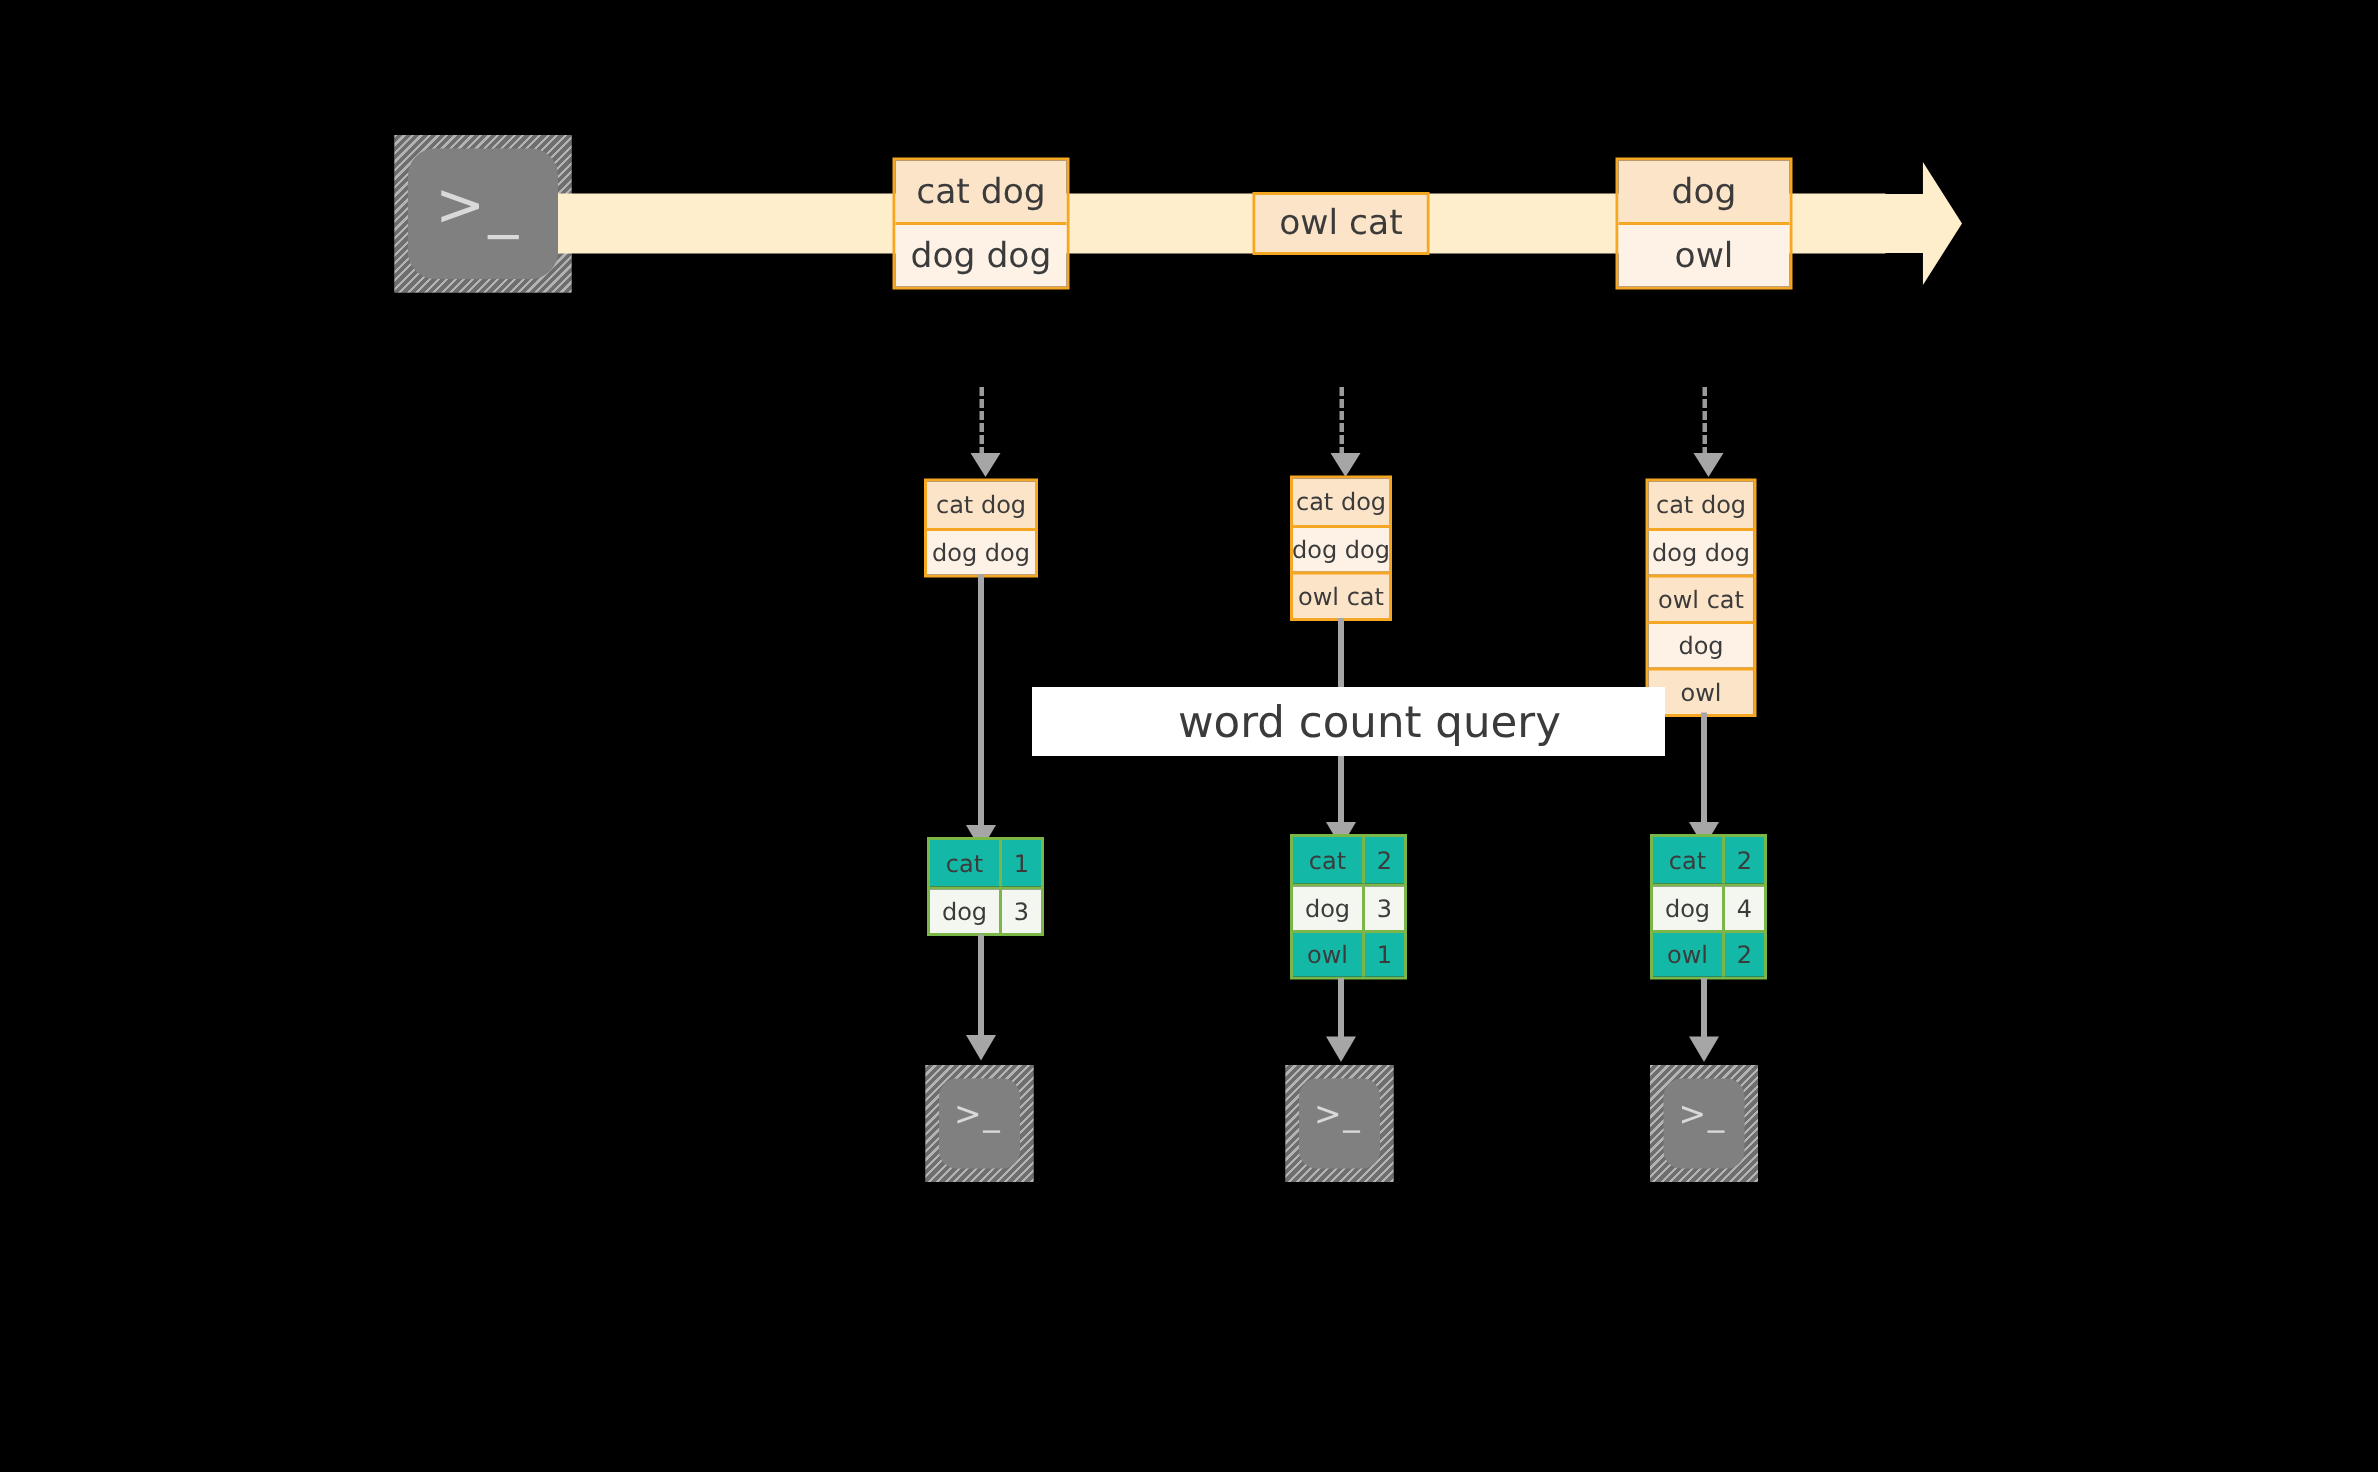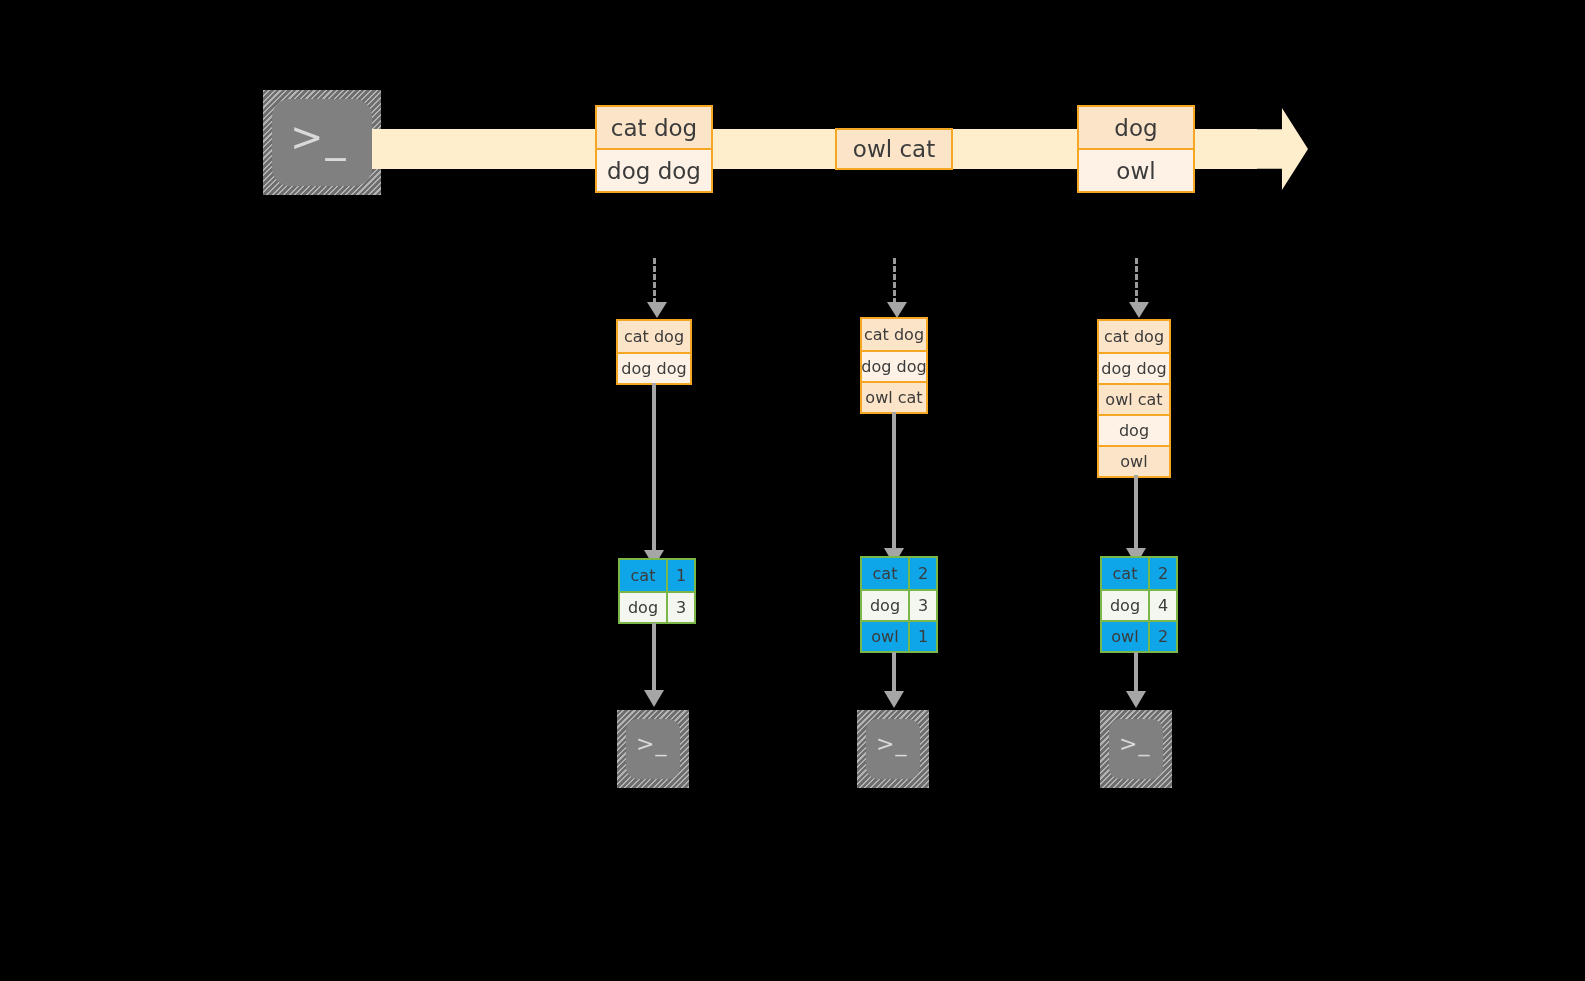--- a/index.html
+++ b/index.html
@@ -181,21 +181,21 @@
   .result .word, .result .count {
     box-sizing: border-box;
     display: flex;
     align-items: center;
     justify-content: center;
     font-size: 16px;
     color: #3b3b3b;
   }
   .result .word { width: 46px; }
   .result .count { width: 28px; border-left: 2px solid #7ab648; }
-  .result .shade-a { background: #0ea5e9; }
+  .result .shade-a { background: #14b8a6; }
   .result .shade-b { background: #f3f7ef; }
   .result.r1 { left: 618px; top: 558px; width: 78px; }
   .result.r2 { left: 860px; top: 556px; width: 78px; }
   .result.r3 { left: 1100px; top: 556px; width: 78px; }
 
   
   .query-band {
     position: absolute;
     left: 688px;
     top: 458px;
@@ -269,20 +269,23 @@
   <div class="solid-arrow" style="left:652px; top:383px; height:168px;">
       <span class="head"></span>
     </div>
   <div class="solid-arrow" style="left:892px; top:412px; height:137px;">
       <span class="head"></span>
     </div>
   <div class="solid-arrow" style="left:1134px; top:475px; height:74px;">
       <span class="head"></span>
     </div>
 
+  <div class="query-band">
+    <span class="label">word count query</span>
+  </div>
 
   <div class="result r1">
     <div class="row">
       <div class="word shade-a">cat</div>
       <div class="count shade-a">1</div>
     </div>
     <div class="row">
       <div class="word shade-b">dog</div>
       <div class="count shade-b">3</div>
     </div>

